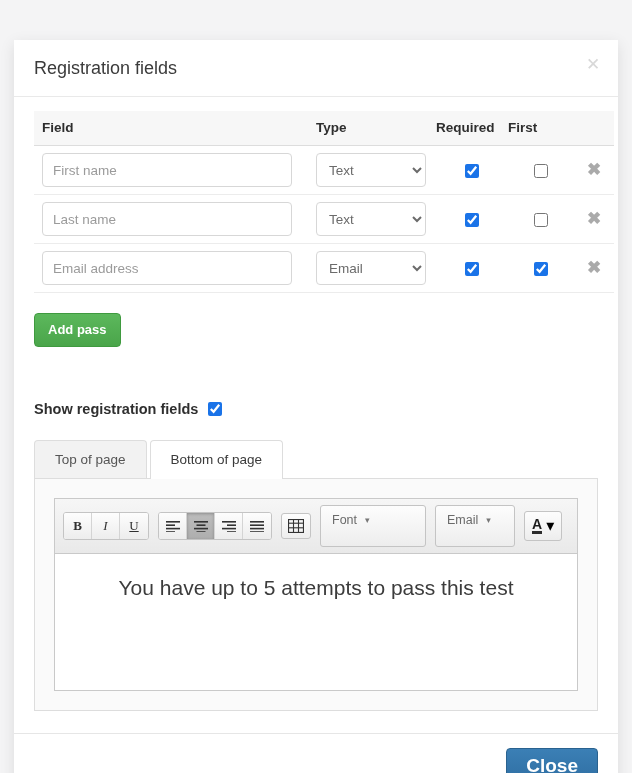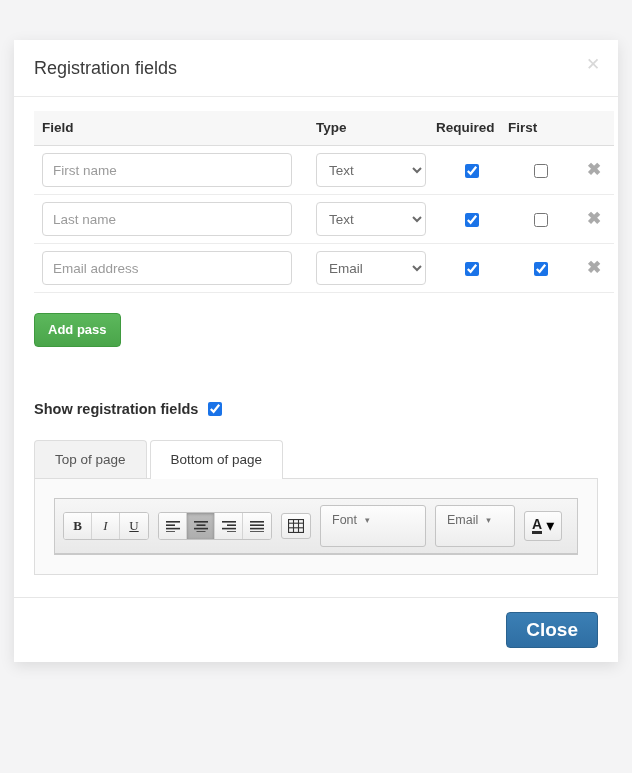--- a/index.html
+++ b/index.html
@@ -487,20 +487,21 @@
             <span class="caret">▾</span>
           </div>
 
           <div class="tb-color">
             <span class="letter">A</span>
             <span class="caret">▾</span>
           </div>
 
         </div>
 
+        <div class="editor-content" contenteditable="true" style="">You have up to 5 attempts to pass this test</div>
       </div>
     </div>
 
   </div>
 
   <div class="modal-footer">
     <button class="close-btn">Close</button>
   </div>
 
 </div>

